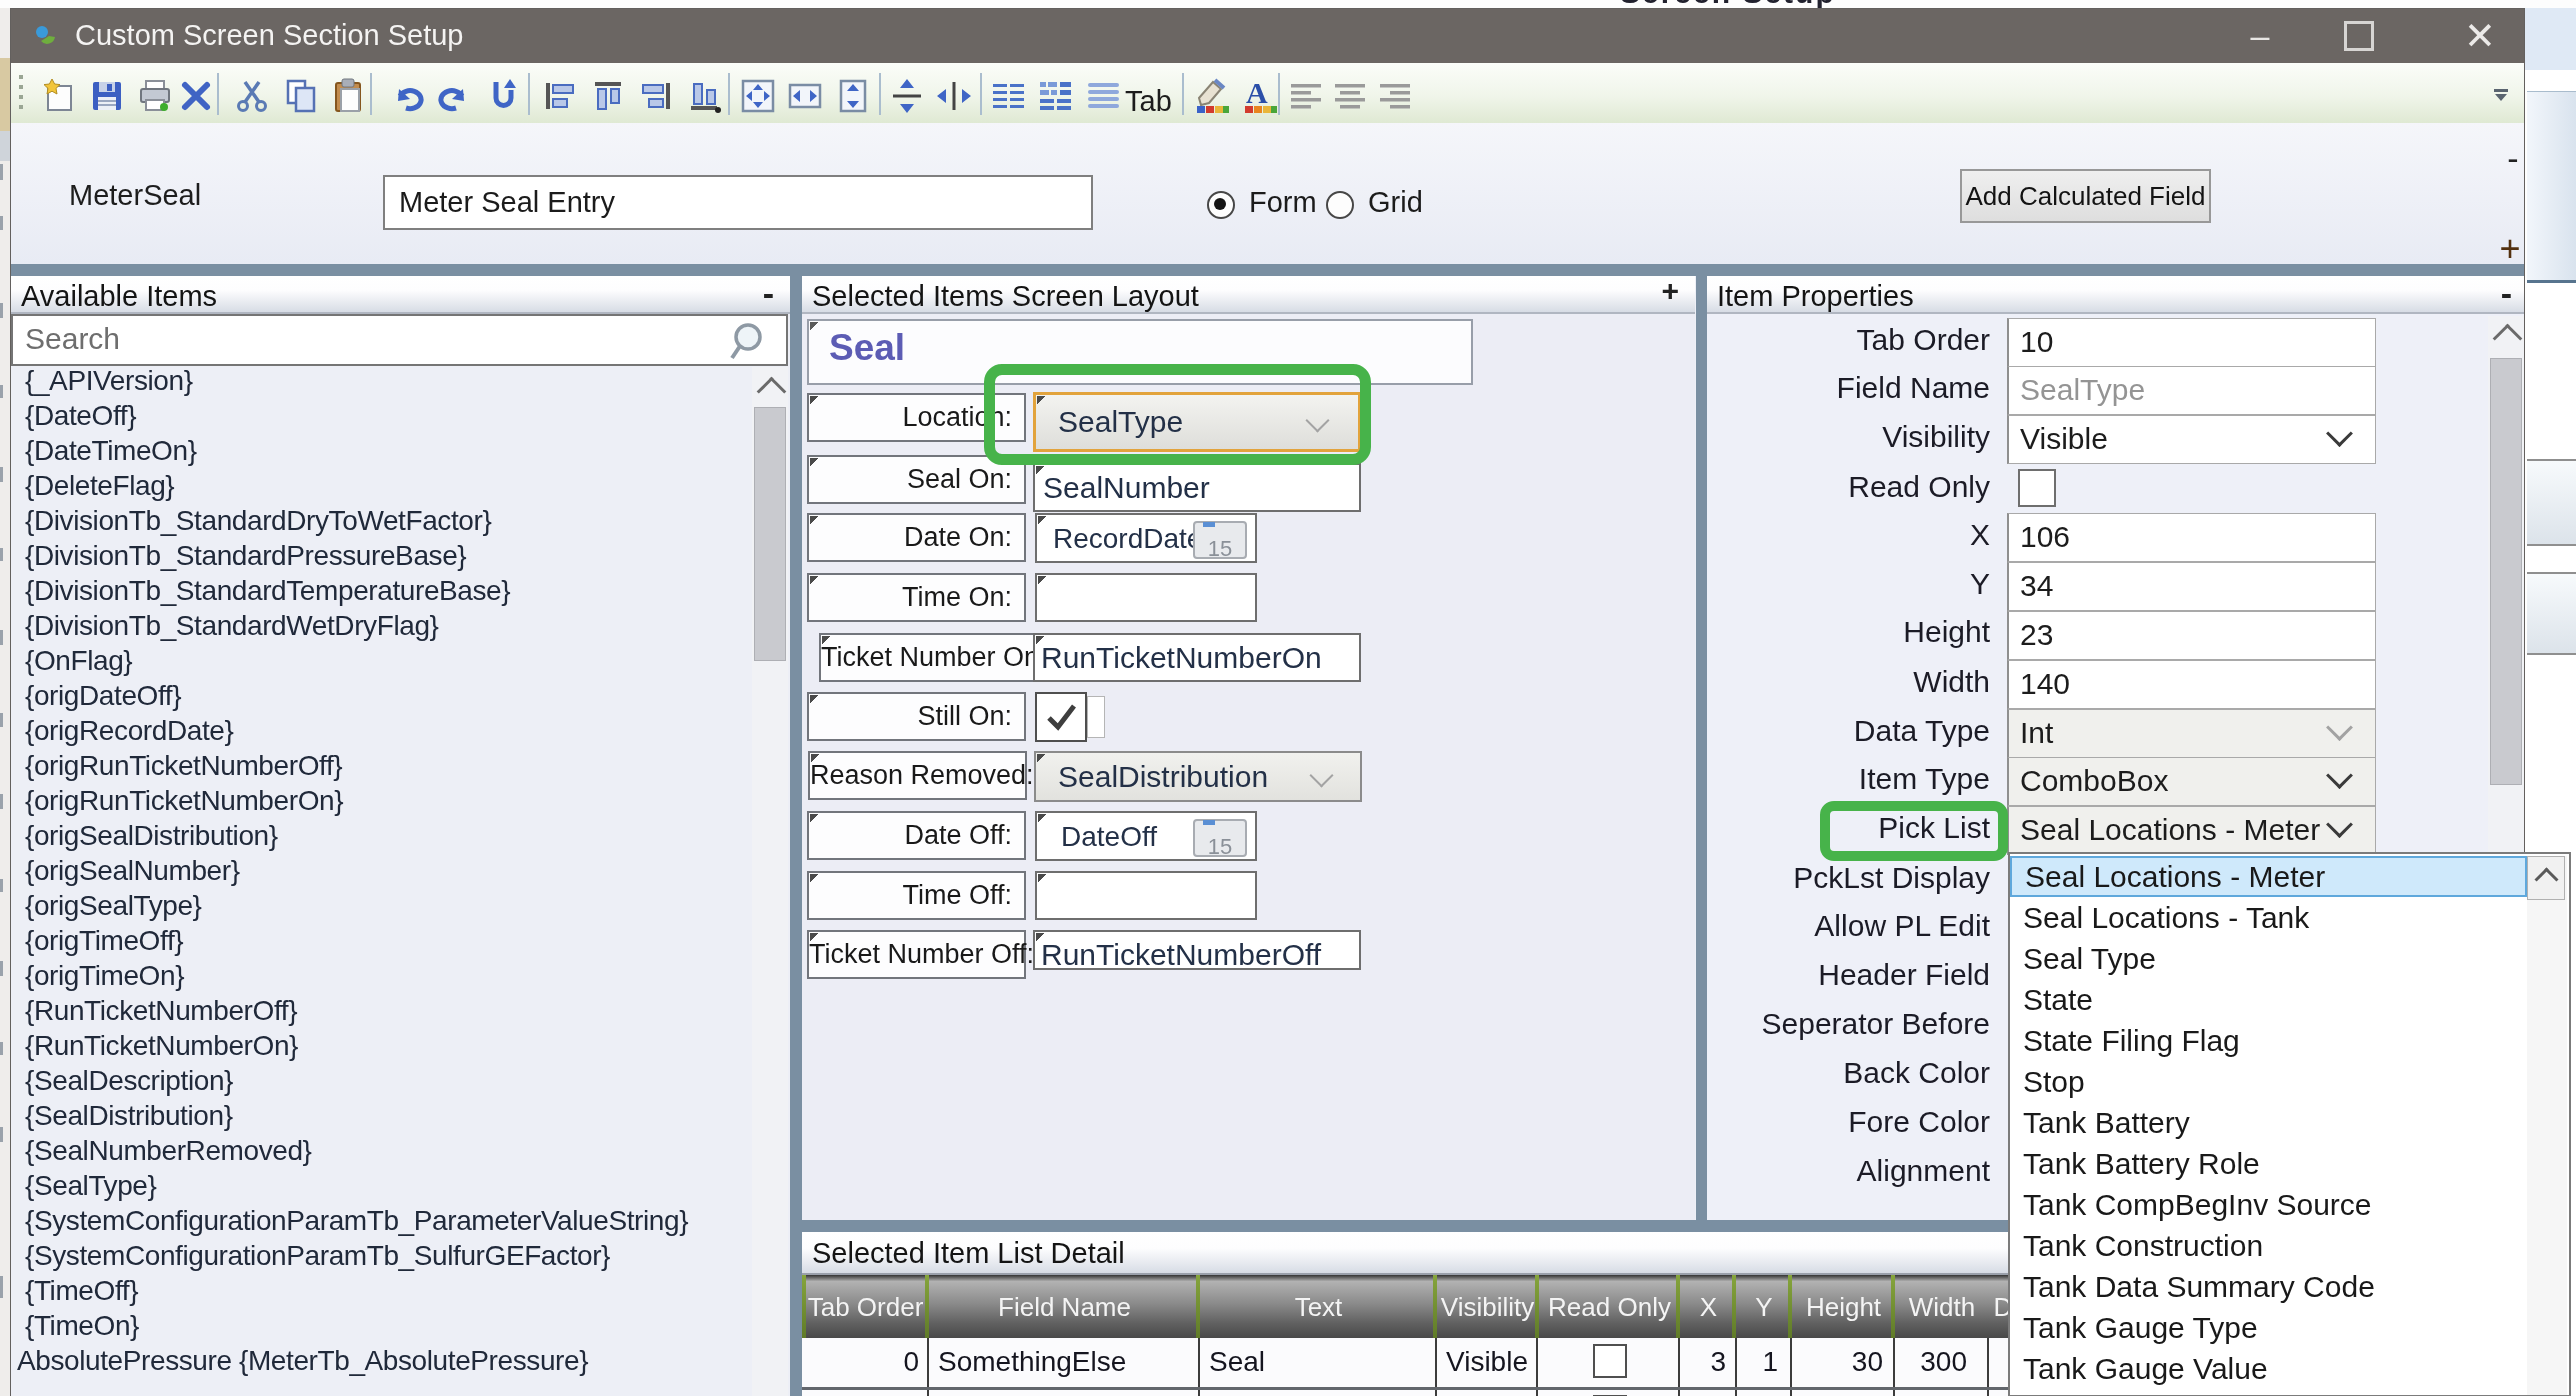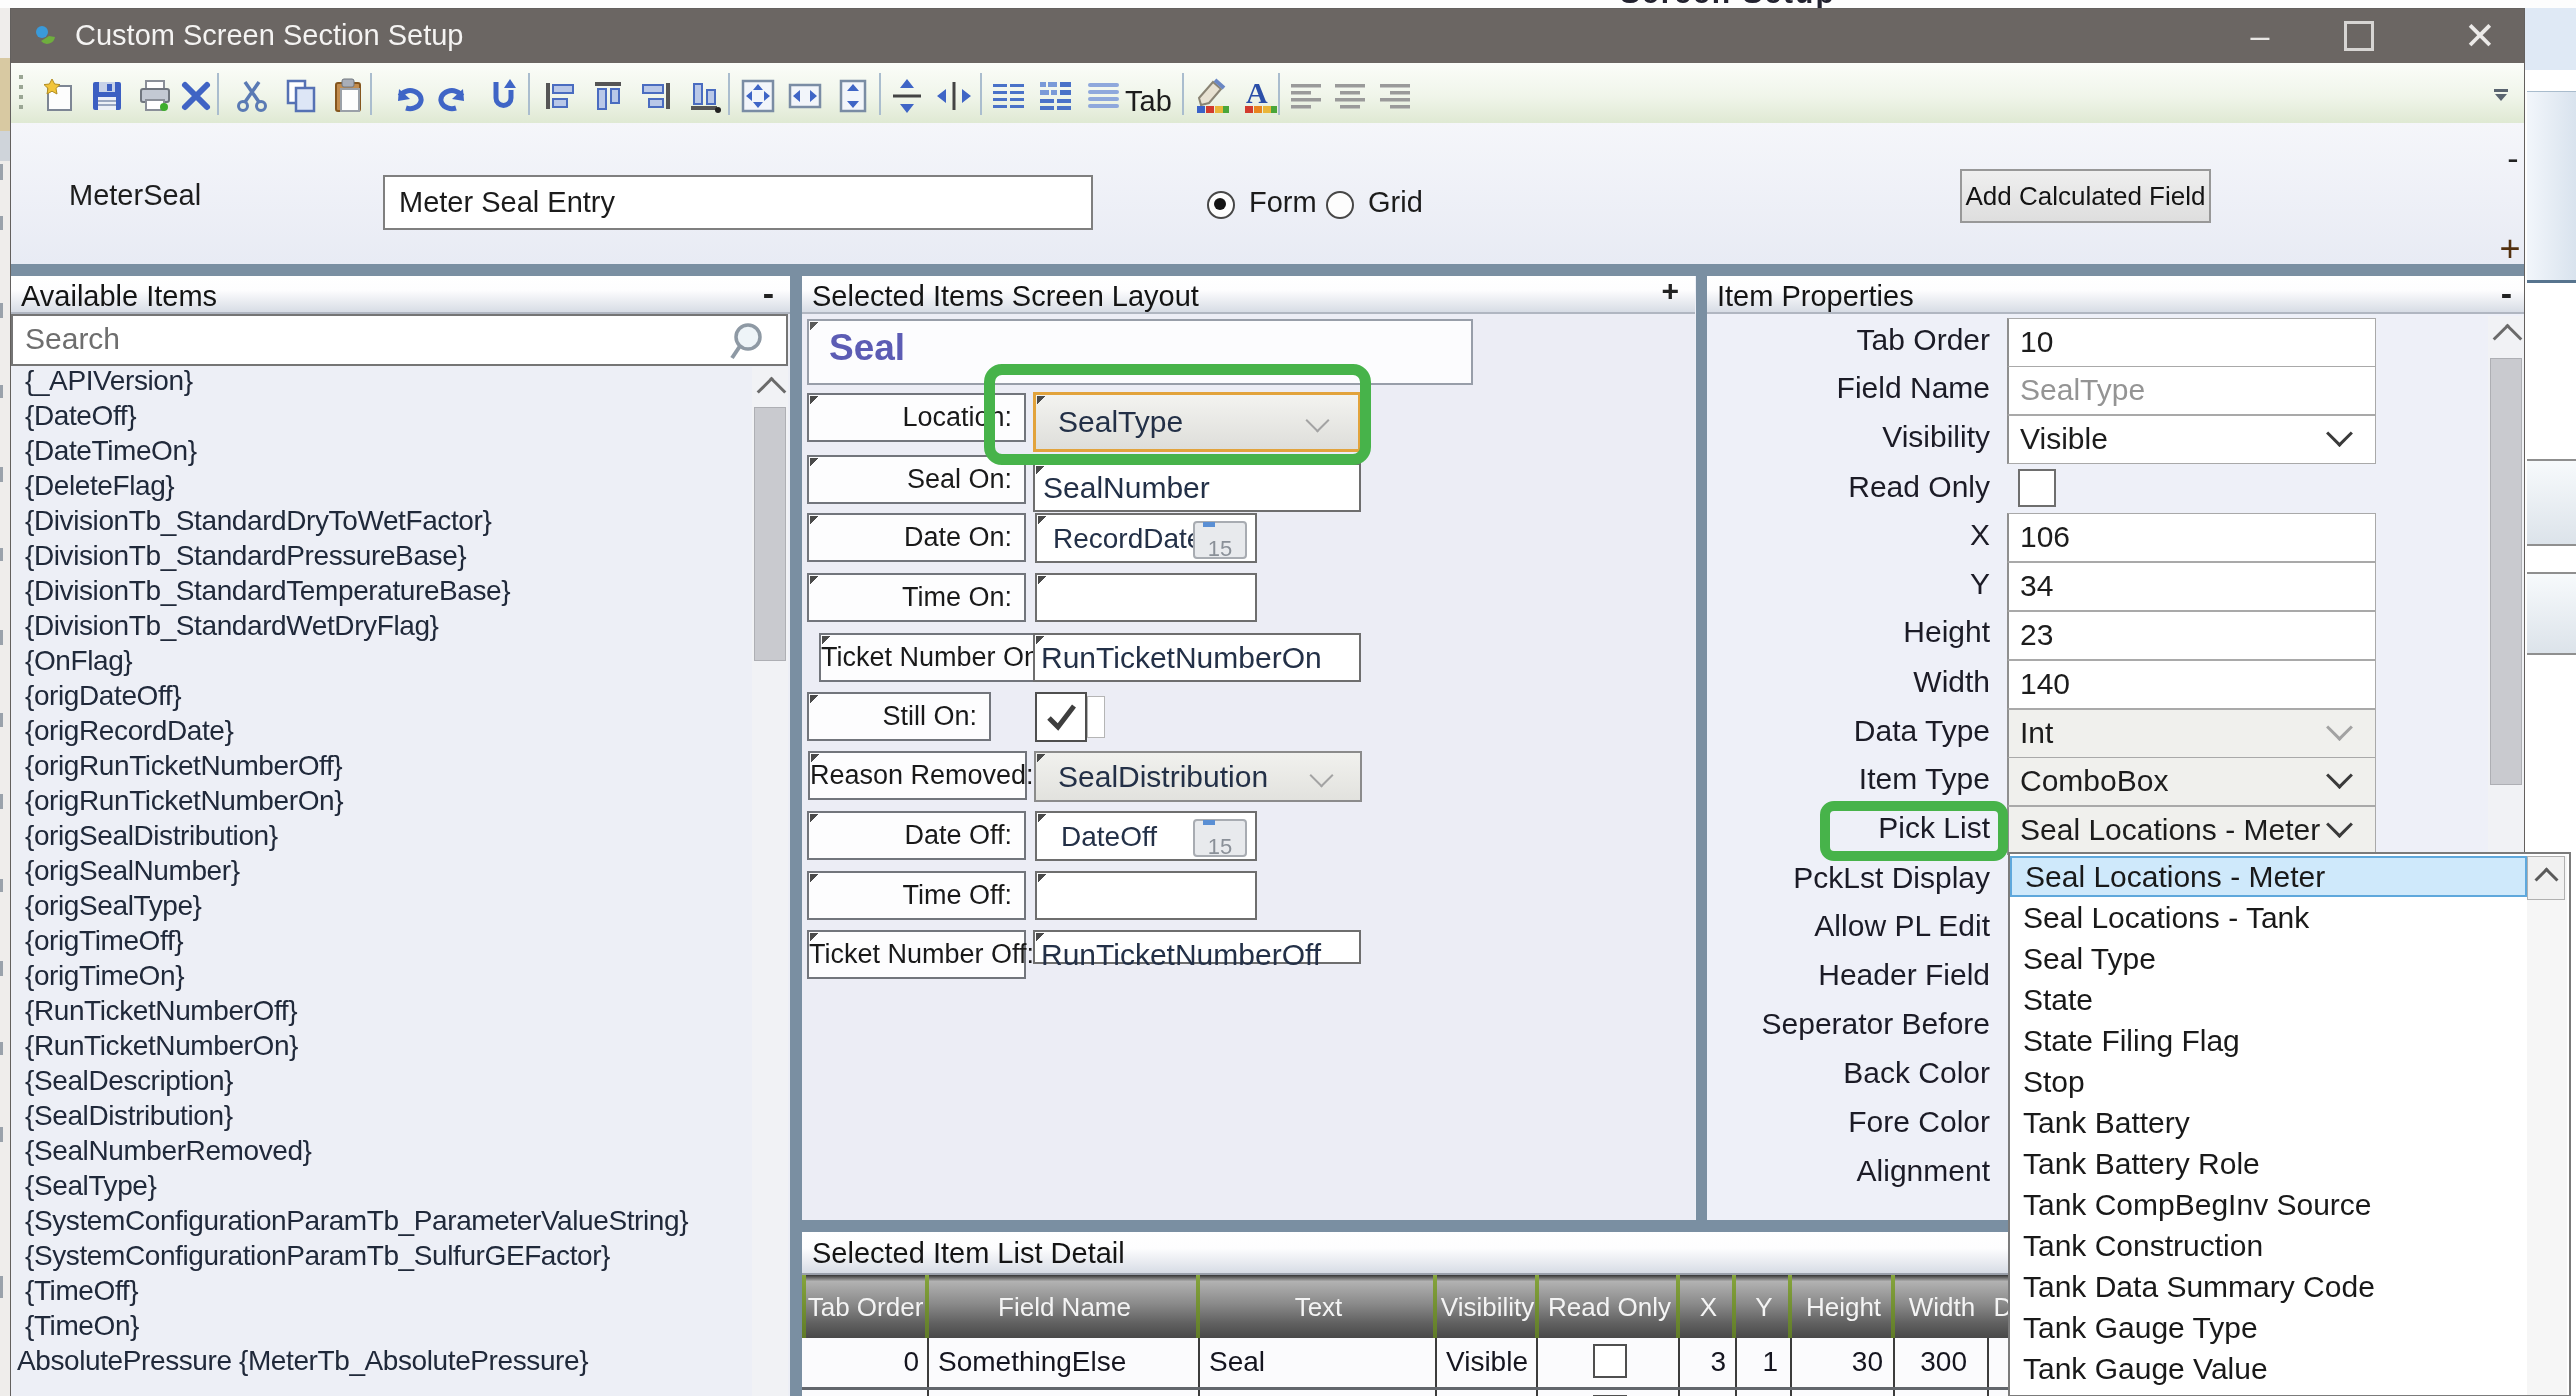--- a/index.html
+++ b/index.html
@@ -299,21 +299,21 @@
     <div class="a" style="left:5px;top:43px;width:666px;height:66px;background:#fcfcfe;border:2px solid #989ea9;box-sizing:border-box">
         <i style="position:absolute;left:1px;top:1px;width:9px;height:9px;background:linear-gradient(135deg,#5a5a5a 46%,transparent 48%)"></i>
       <div class="a" style="left:20px;top:6px;font-size:37px;font-weight:700;color:#5c5cb4">Seal</div>
     </div>
 
     <div class="lbox a" style="left:5px;top:117px;width:219px;height:49px;line-height:45px"><i></i><span style="margin-right:12px">Location:</span></div>
     <div class="lbox a" style="left:5px;top:179px;width:219px;height:49px;line-height:45px"><i></i><span style="margin-right:12px">Seal On:</span></div>
     <div class="lbox a" style="left:5px;top:237px;width:219px;height:49px;line-height:45px"><i></i><span style="margin-right:12px">Date On:</span></div>
     <div class="lbox a" style="left:5px;top:297px;width:219px;height:49px;line-height:45px"><i></i><span style="margin-right:12px">Time On:</span></div>
     <div class="lbox a" style="left:17px;top:357px;width:219px;height:49px;line-height:45px"><i></i><span style="margin-right:12px">Ticket Number On:</span></div>
-    <div class="lbox a" style="left:5px;top:416px;width:184px;height:49px;line-height:45px"><i></i><span style="margin-right:12px">Still On:</span></div>
+    <div class="lbox a" style="left:5px;top:416px;width:219px;height:49px;line-height:45px"><i></i><span style="margin-right:12px">Still On:</span></div>
     <div class="lbox a" style="left:6px;top:475px;width:219px;height:49px;line-height:45px"><i></i><span style="margin-right:12px">Reason Removed:</span></div>
     <div class="lbox a" style="left:5px;top:535px;width:219px;height:49px;line-height:45px"><i></i><span style="margin-right:12px">Date Off:</span></div>
     <div class="lbox a" style="left:5px;top:595px;width:219px;height:49px;line-height:45px"><i></i><span style="margin-right:12px">Time Off:</span></div>
     <div class="lbox a" style="left:5px;top:654px;width:219px;height:49px;line-height:45px"><i></i><span style="margin-right:12px">Ticket Number Off:</span></div>
 
     <div class="fld a" style="left:231px;top:116px;width:328px;height:60px;border:3px solid #e2a33c;background:linear-gradient(#f3f3f0,#dededa);line-height:54px"><i></i><span style="margin-left:22px">SealType</span><div class="chev" style="right:32px;top:17px"></div></div>
     <div class="fld a tb" style="left:231px;top:187px;width:328px;height:49px;line-height:45px"><i></i><span style="margin-left:8px">SealNumber</span></div>
     <div class="fld a tb" style="left:233px;top:237px;width:222px;height:50px;line-height:46px"><i></i><span style="margin-left:16px;font-size:28px">RecordDate</span>
       <div class="a" style="right:8px;top:6px;width:50px;height:34px;background:#e8eaed;border:2px solid #a8acb2;border-radius:4px">
           <div class="a" style="left:8px;top:-1px;width:12px;height:5px;background:#5a8fd4"></div>
@@ -331,21 +331,21 @@
     <div class="fld a" style="left:232px;top:475px;width:328px;height:51px;border:2px solid #8b8b8b;background:linear-gradient(#f1f1ee,#e2e2de);line-height:47px;box-sizing:border-box"><i></i><span style="margin-left:22px">SealDistribution</span><div class="chev" style="right:30px;top:14px"></div></div>
     <div class="fld a tb" style="left:233px;top:535px;width:222px;height:50px;line-height:46px"><i></i><span style="margin-left:24px;font-size:28px">DateOff</span>
       <div class="a" style="right:8px;top:6px;width:50px;height:34px;background:#e8eaed;border:2px solid #a8acb2;border-radius:4px">
           <div class="a" style="left:8px;top:-1px;width:12px;height:5px;background:#5a8fd4"></div>
           <div class="a" style="left:0;top:3px;width:100%;text-align:center;font-size:22px;color:#8a9098">15</div>
         </div>
     </div>
     <div class="fld a tb" style="left:233px;top:595px;width:222px;height:49px">
         <i></i>
       </div>
-    <div class="fld a tb" style="left:231px;top:654px;width:328px;height:34px;line-height:46px"><i></i><span style="margin-left:6px">RunTicketNumberOff</span></div>
+    <div class="fld a tb" style="left:231px;top:654px;width:328px;height:40px;line-height:46px"><i></i><span style="margin-left:6px">RunTicketNumberOff</span></div>
 
     <div class="g a" style="left:182px;top:88px;width:387px;height:101px"></div>
   </div>
   <div class="a" style="left:1685px;top:267px;width:12px;height:944px;background:#7a8fa2"></div>
   <div class="a" style="left:1696px;top:267px;width:819px;height:944px;background:#eef0f8;overflow:hidden">
     <div class="hdr a" style="left:0;top:0;width:100%;height:36px">
         <span class="t">Item Properties</span>
         <span class="m" style="right:14px">-</span>
       </div>
     <div class="plabel" style="right:536px;top:47px">Tab Order</div>

